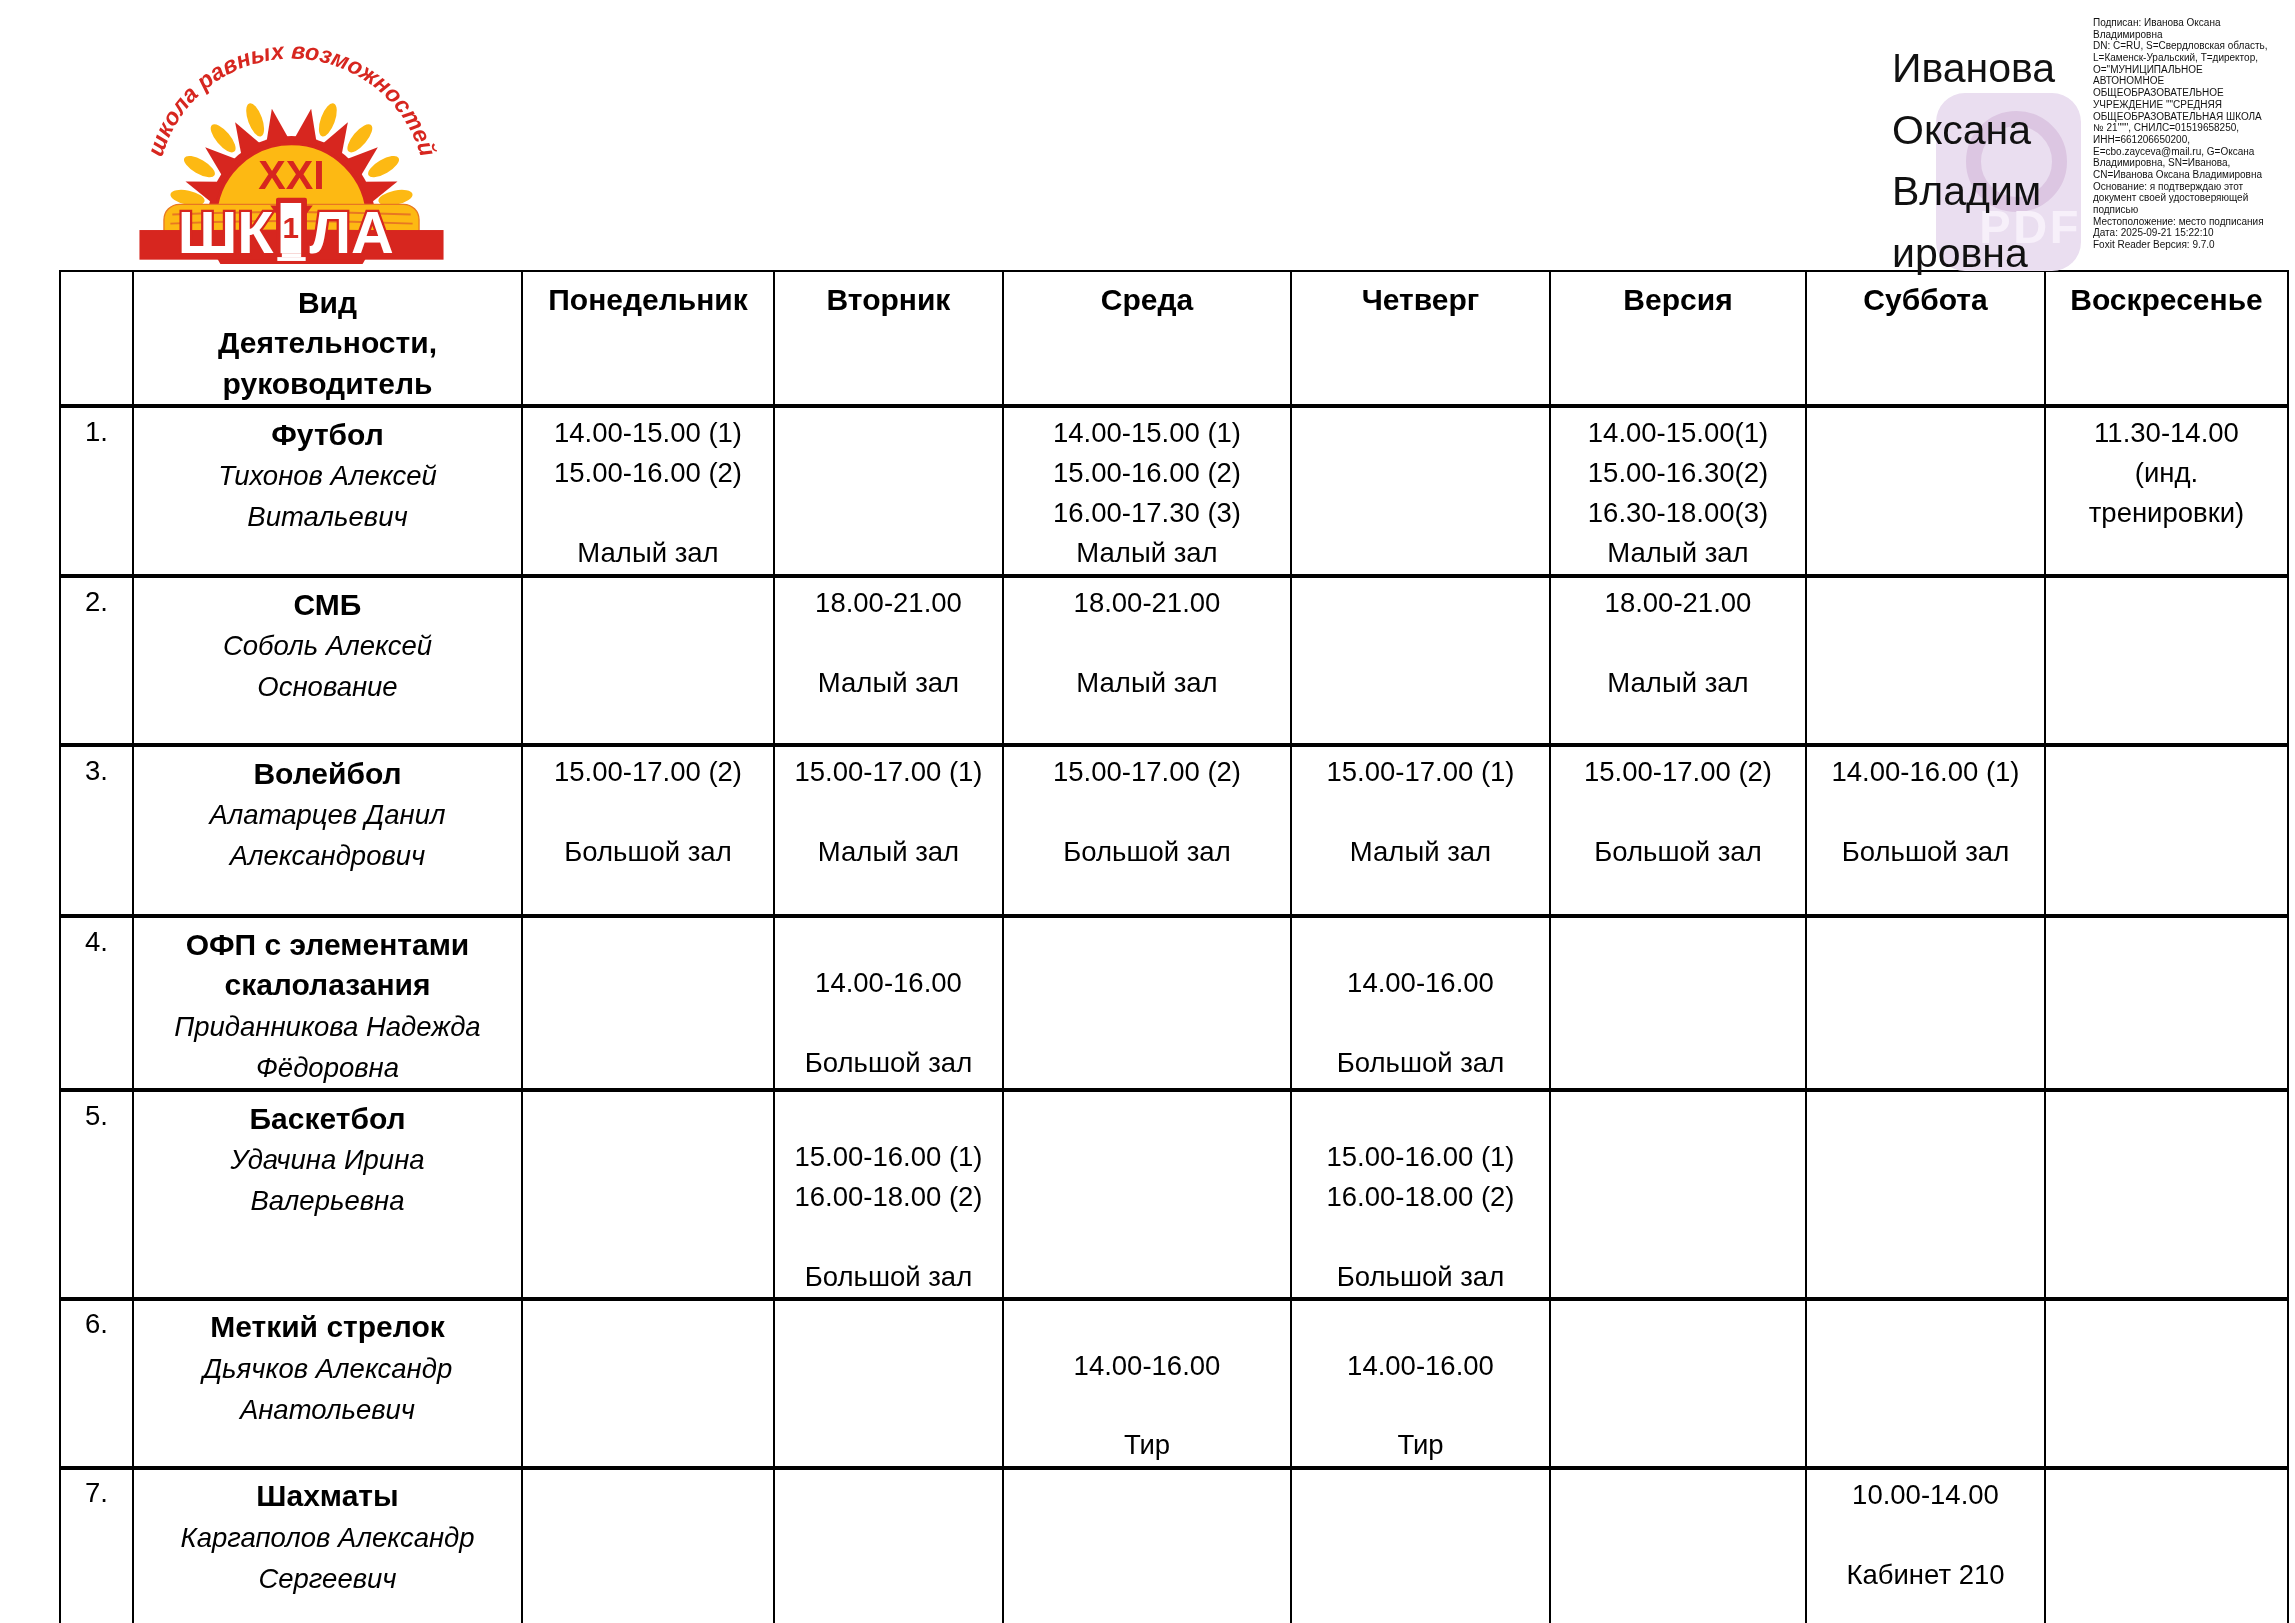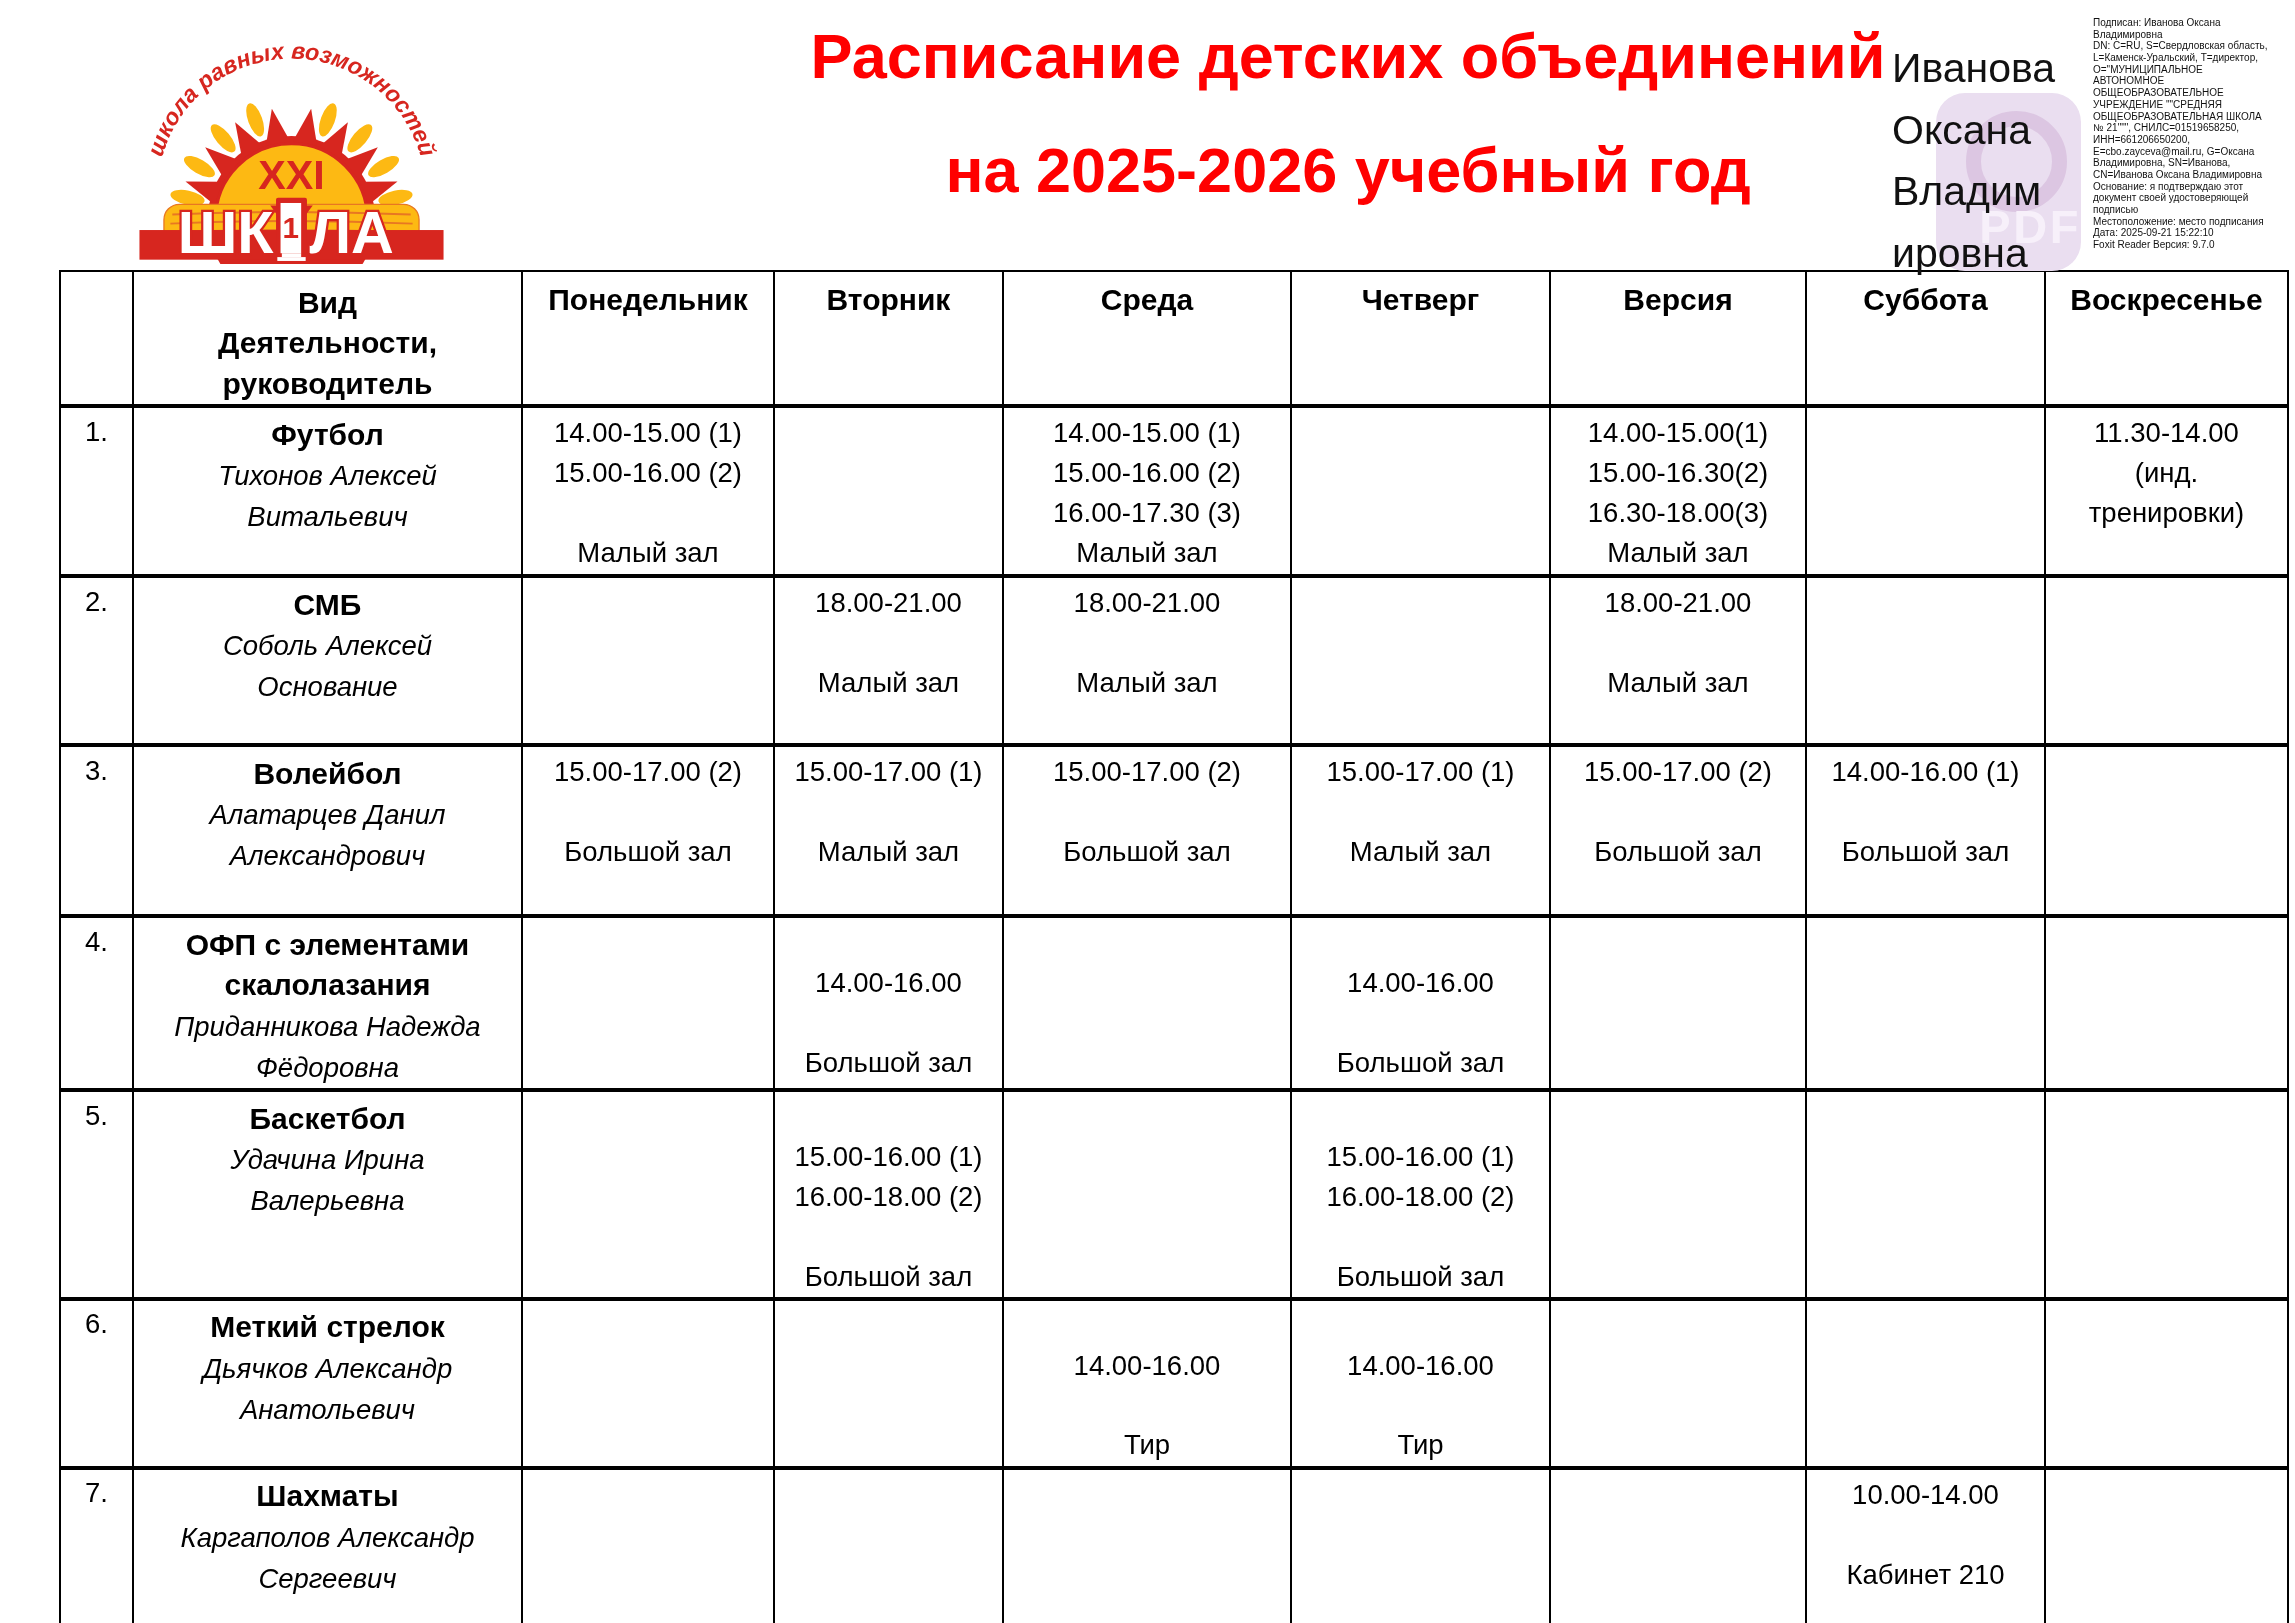--- a/index.html
+++ b/index.html
@@ -138,24 +138,20 @@
         <g>
           <rect x="236" y="266" width="48" height="86" rx="3" fill="#d7261f"></rect>
           <rect x="243" y="274" width="32" height="78" fill="#ffffff"></rect>
           <text x="259" y="328" text-anchor="middle" font-size="46" font-weight="bold" fill="#d7261f">1</text>
           <rect x="245" y="352" width="30" height="6" fill="#ffffff"></rect>
           <rect x="238" y="358" width="44" height="6" fill="#ffffff"></rect>
         </g>
       </svg>
     </div>
 
-    <div class="title">
-      <div class="line1">Расписание детских объединений</div>
-      <div class="line2">на 2025-2026 учебный год</div>
-    </div>
 
     <div class="watermark">
       <div class="ring"></div>
       <div class="wm-label">PDF</div>
     </div>
 
     <div class="sig-name">Иванова
 Оксана
 Владим
 ировна</div>

